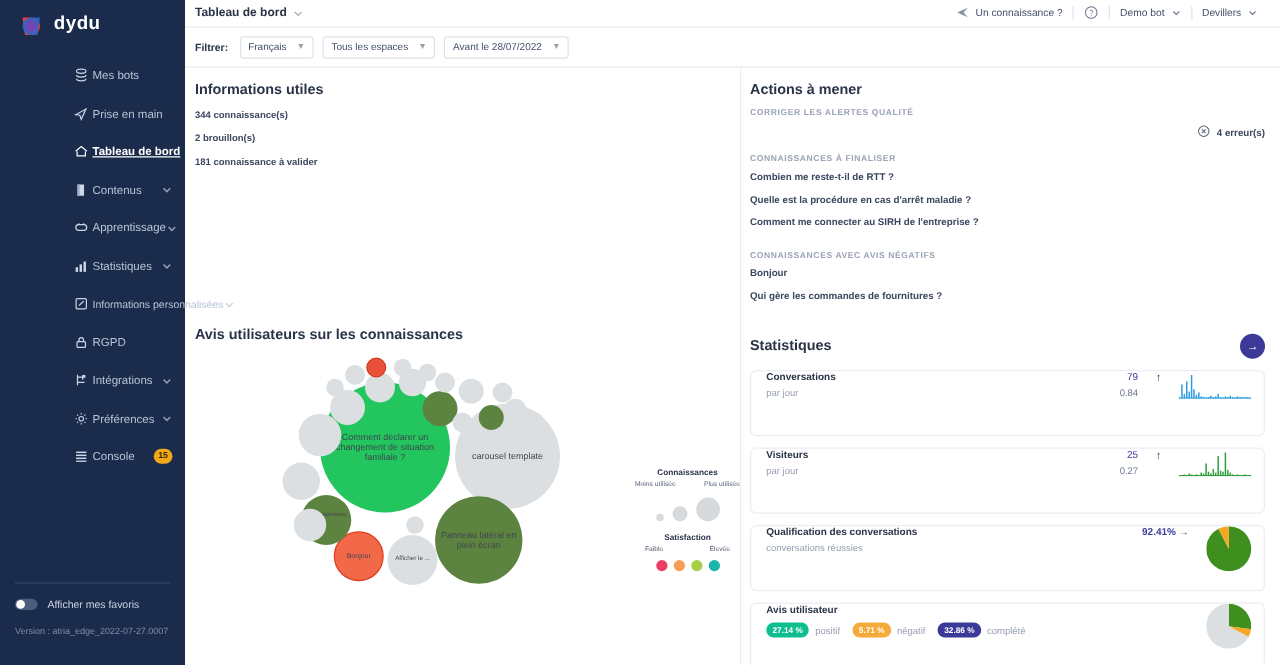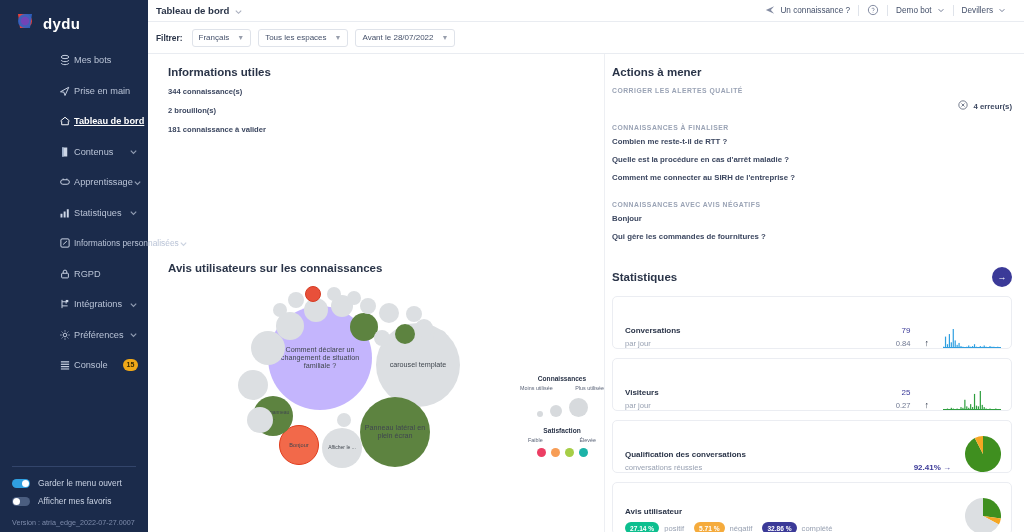--- a/index.html
+++ b/index.html
@@ -12,21 +12,21 @@
   .app { display: flex; width: 1024px; height: 532px; }
 
   
   .sidebar {
     width: 148px; height: 532px;
     background: #1b2b4b;
     color: #c9d2e3;
     position: relative;
     flex: 0 0 148px;
   }
-  .logo-row { display: flex; align-items: flex-end; gap: 7px; padding: 10px 0 14px 14px; }
+  .logo-row { display: flex; align-items: flex-start; gap: 7px; padding: 10px 0 14px 14px; }
   .logo-mark { width: 22px; height: 22px; position: relative; flex: 0 0 22px; }
   .logo-text { font-size: 15px; font-weight: 700; color: #ffffff; letter-spacing: .4px; }
   .nav { margin-top: 2px; margin-left: 45px; }
   .nav-item {
     display: flex; align-items: center;
     height: 24px; padding: 0 10px 0 14px;
     font-size: 9.2px; color: #b9c3d6;
     cursor: pointer; position: relative;
     margin-bottom: 6.5px;
   }
@@ -71,21 +71,21 @@
   }
   .filter-label { font-size: 8.4px; font-weight: 700; color: #2a3448; margin-right: 2px; }
   .select {
     height: 18px; border: 1px solid #dfe3ea; border-radius: 3px;
     display: flex; align-items: center; gap: 8px; padding: 0 6px;
     font-size: 8px; color: #44506a; background: #fff; cursor: pointer; white-space: nowrap;
   }
   .select .sc { opacity: .55; font-size: 7px; }
 
   .content { flex: 1 1 auto; display: flex; overflow: hidden; }
-  .col-left { width: 444px; flex: 0 0 444px; padding: 12px 0 0 8px; position: relative; margin-left: 12px; }
+  .col-left { width: 444px; flex: 0 0 444px; padding: 12px 0 0 8px; position: relative; }
   .col-right { flex: 1 1 auto; padding: 12px 12px 0 8px; position: relative; }
   .vdivider { position: absolute; left: 0; top: 0; bottom: 0; width: 1px; background: #edeff3; }
 
   .sec-title { font-size: 11.5px; font-weight: 700; color: #2a3448; margin-bottom: 9px; }
   .info-line { font-size: 7.6px; font-weight: 700; color: #3c4760; margin-bottom: 10px; }
 
   .sub-head {
     font-size: 6.8px; font-weight: 700; letter-spacing: .5px;
     color: #9aa3b5; text-transform: uppercase; margin: 4px 0 6px;
   }
@@ -112,21 +112,21 @@
 
   
   .stats-head { display: flex; align-items: center; margin-bottom: 9px; }
   .arrow-btn {
     margin-left: auto; width: 20px; height: 20px; border-radius: 50%;
     background: #3b3a98; color: #fff; display: flex; align-items: center;
     justify-content: center; font-size: 9px; cursor: pointer;
   }
   .stat-card {
     border: 1px solid #ebedf2; border-radius: 5px; height: 53px;
-    display: flex; align-items: flex-end; padding: 0 10px 0 12px;
+    display: flex; align-items: flex-start; padding: 0 10px 0 12px;
     margin-bottom: 9px; background: #fff;
   }
   .st-left { flex: 1 1 auto; }
   .st-title { font-size: 8px; font-weight: 700; color: #2a3448; }
   .st-sub { font-size: 7.6px; color: #98a1b2; margin-top: 4px; }
   .st-nums { text-align: right; margin-right: 14px; }
   .st-big { font-size: 8px; font-weight: 400; color: #3b3a98; }
   .st-small { font-size: 7.6px; color: #6b7governed; color:#6f7892; margin-top: 4px; }
   .st-trend { font-size: 9px; color: #2a3448; margin-right: 14px; }
   .spark { width: 58px; height: 22px; }
@@ -298,26 +298,20 @@
             </svg>
         </span>
         <span class="lbl">Console</span>
         <span class="badge-count">15</span>
       </div>
     </nav>
 
     <div class="sb-divider"></div>
     <div class="sb-bottom">
       <div class="toggle-row">
-        <span class="switch on">
-            <i class="knob"></i>
-          </span>
-        <span class="toggle-lbl">Garder le menu ouvert</span>
-      </div>
-      <div class="toggle-row">
         <span class="switch off">
             <i class="knob"></i>
           </span>
         <span class="toggle-lbl">Afficher mes favoris</span>
       </div>
       <div class="version">Version : atria_edge_2022-07-27.0007</div>
     </div>
   </aside>
 
   <section class="main">
@@ -392,21 +386,21 @@
         <div class="info-line">344 connaissance(s)</div>
         <div class="info-line">2 brouillon(s)</div>
         <div class="info-line">181 connaissance à valider</div>
 
         <div style="height:118px"></div>
 
         <div class="bubble-title">Avis utilisateurs sur les connaissances</div>
 
         <div class="bubble-wrap">
           <div id="bubbles">
-              <div class="bubble" style="left: 100px; top: 26px; width: 104px; height: 104px; background: #c4b5fd; font-size: 7.2px; padding: 2px;">Comment déclarer un changement de situation familiale ?</div>
+              <div class="bubble" style="left: 100px; top: 26px; width: 104px; height: 104px; background: #22c55e; font-size: 7.2px; padding: 2px;">Comment déclarer un changement de situation familiale ?</div>
               <div class="bubble" style="left: 208px; top: 43px; width: 84px; height: 84px; background: rgb(220, 223, 226); font-size: 7.2px; padding: 2px;">carousel template</div>
               <div class="bubble" style="left: 192px; top: 117px; width: 70px; height: 70px; background: rgb(93, 131, 64); font-size: 7.2px; padding: 2px;">Panneau latéral en plein écran</div>
               <div class="bubble" style="left: 111px; top: 145px; width: 40px; height: 40px; background: rgb(242, 105, 74); font-size: 5.6px; padding: 2px; border: 1.5px solid rgb(224, 60, 28);">Bonjour</div>
               <div class="bubble" style="left: 85px; top: 116px; width: 40px; height: 40px; background: rgb(93, 131, 64); font-size: 5px; padding: 2px;">Texte panneau ...</div>
               <div class="bubble" style="left: 154px; top: 148px; width: 40px; height: 40px; background: rgb(220, 223, 226); font-size: 5px; padding: 2px;">Afficher le ...</div>
               <div class="bubble" style="left: 182px; top: 33px; width: 28px; height: 28px; background: rgb(93, 131, 64); font-size: 5px; padding: 2px;"></div>
               <div class="bubble" style="left: 227px; top: 44px; width: 20px; height: 20px; background: rgb(93, 131, 64); font-size: 5px; padding: 2px;"></div>
               <div class="bubble" style="left: 83px; top: 51px; width: 34px; height: 34px; background: rgb(220, 223, 226); font-size: 5px; padding: 2px;"></div>
               <div class="bubble" style="left: 70px; top: 90px; width: 30px; height: 30px; background: rgb(220, 223, 226); font-size: 5px; padding: 2px;"></div>
               <div class="bubble" style="left: 79px; top: 127px; width: 26px; height: 26px; background: rgb(220, 223, 226); font-size: 5px; padding: 2px;"></div>

